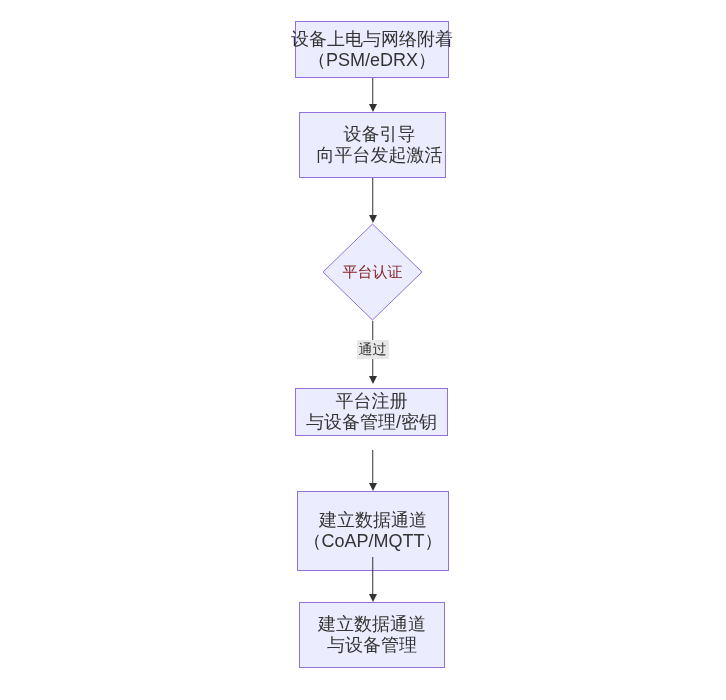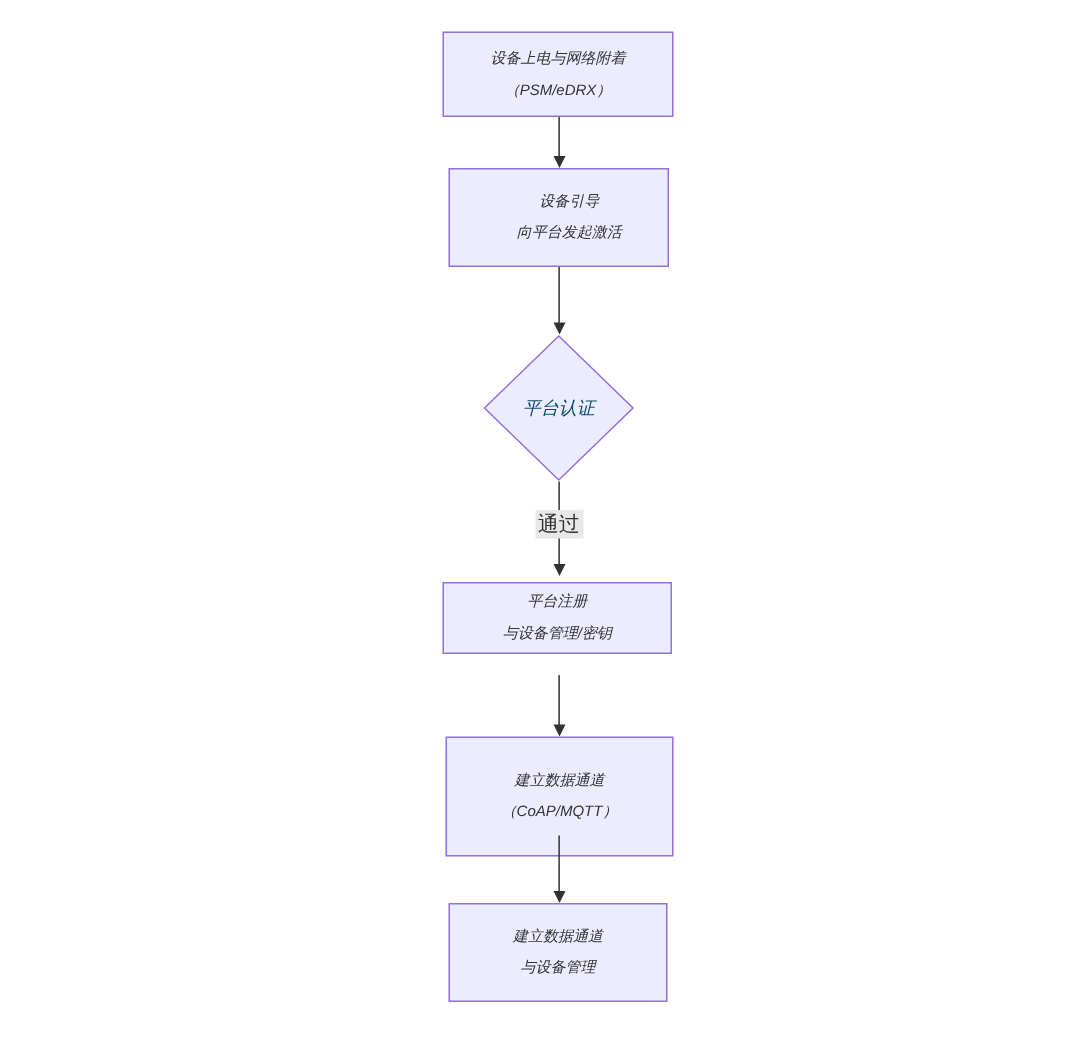--- a/index.html
+++ b/index.html
@@ -17,24 +17,23 @@
   }
   .node {
     position: absolute;
     background: #ECECFF;
     border: 1px solid #9370DB;
     display: flex;
     flex-direction: column;
     align-items: center;
     justify-content: center;
     text-align: left;
-    font-size: 10px;
+    font-size: 18px;
     line-height: 21px;
     color: #333333;
-    font-style: italic;
   }
   .node .line-text { white-space: nowrap; }
   .edge { position: absolute; width: 11px; }
   .edge .edge-line {
     position: absolute;
     left: 50%;
     transform: translateX(-50%);
     top: 0;
     bottom: 6px;
     width: 1.5px;
@@ -64,24 +63,23 @@
     z-index: 2;
   }
   .diamond-wrap { position: absolute; }
   .diamond-wrap svg { display: block; }
   .diamond-text {
     position: absolute;
     inset: 0;
     display: flex;
     align-items: center;
     justify-content: center;
-    font-size: 12px;
-    color: #0c4a6e;
+    font-size: 15px;
+    color: #7f1d1d;
     white-space: nowrap;
-    font-style: italic;
   }
   
   #node1 { left: 295px; top: 21px;  width: 154px; height: 57px; }
   #node2 { left: 299px; top: 112px; width: 147px; height: 66px; padding-left: 14px; }
   #diamond1 { left: 322px; top: 223px; width: 101px; height: 98px; }
   #node4 { left: 295px; top: 388px; width: 153px; height: 48px; }
   #node5 { left: 297px; top: 491px; width: 152px; height: 80px; }
   #node6 { left: 299px; top: 602px; width: 146px; height: 66px; }
   
   #edge1 { left: 367px; top: 78px;  height: 34px; }

